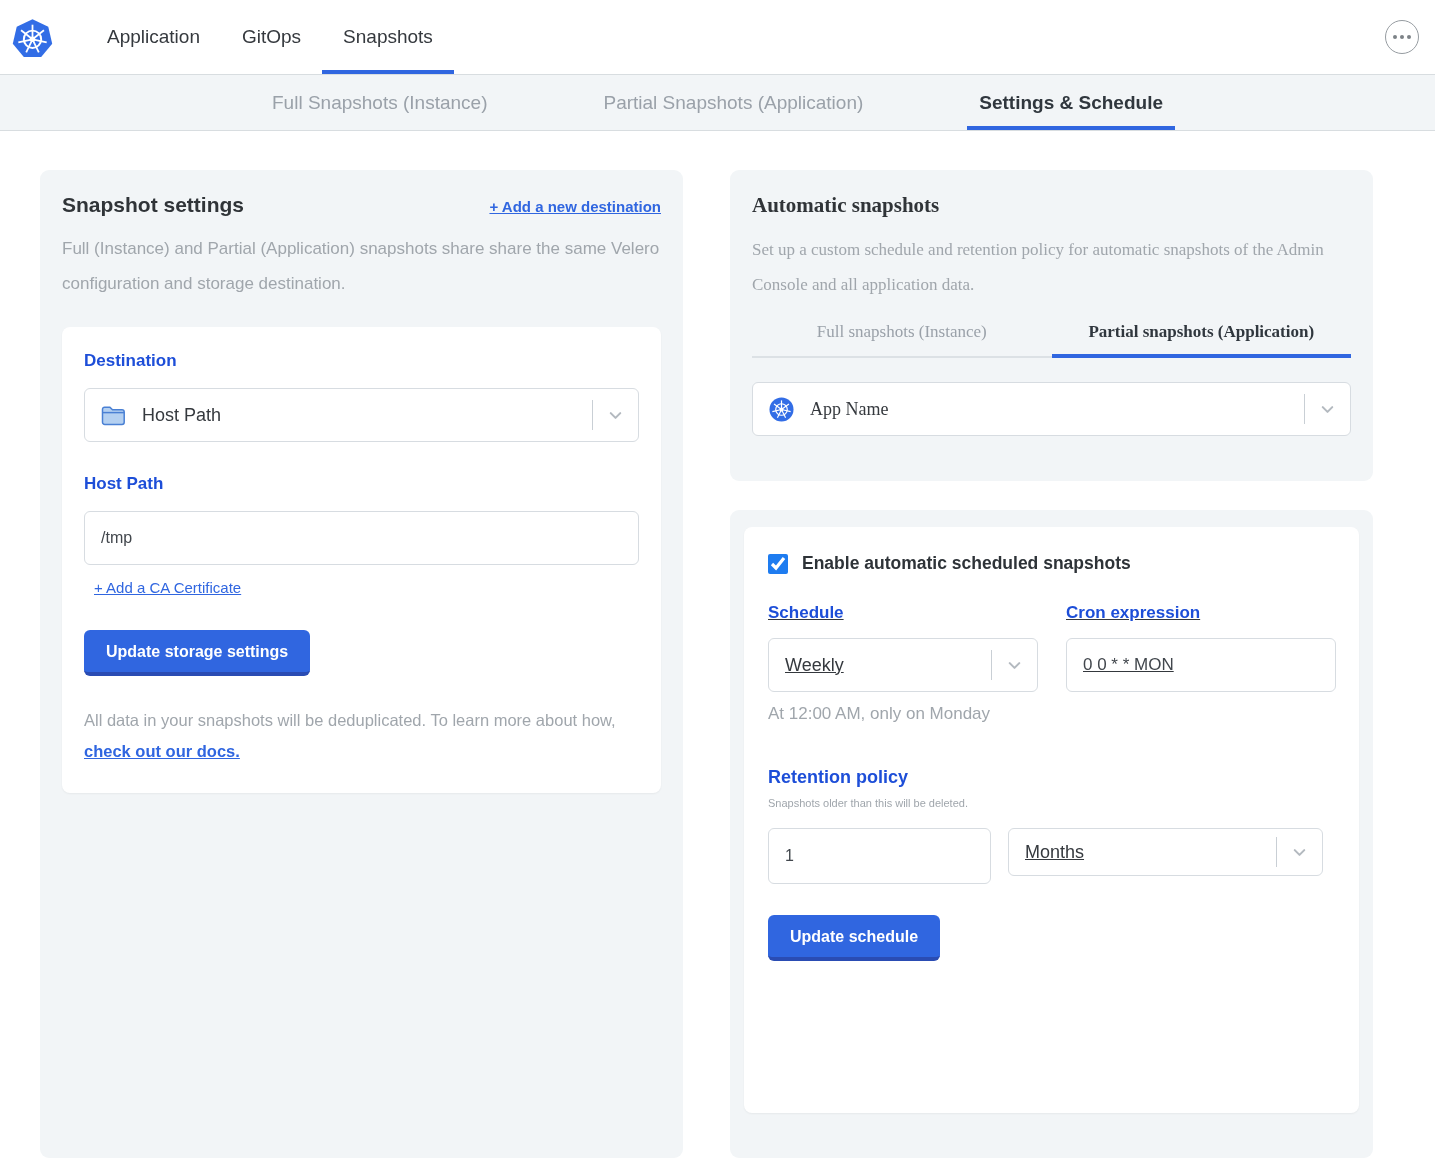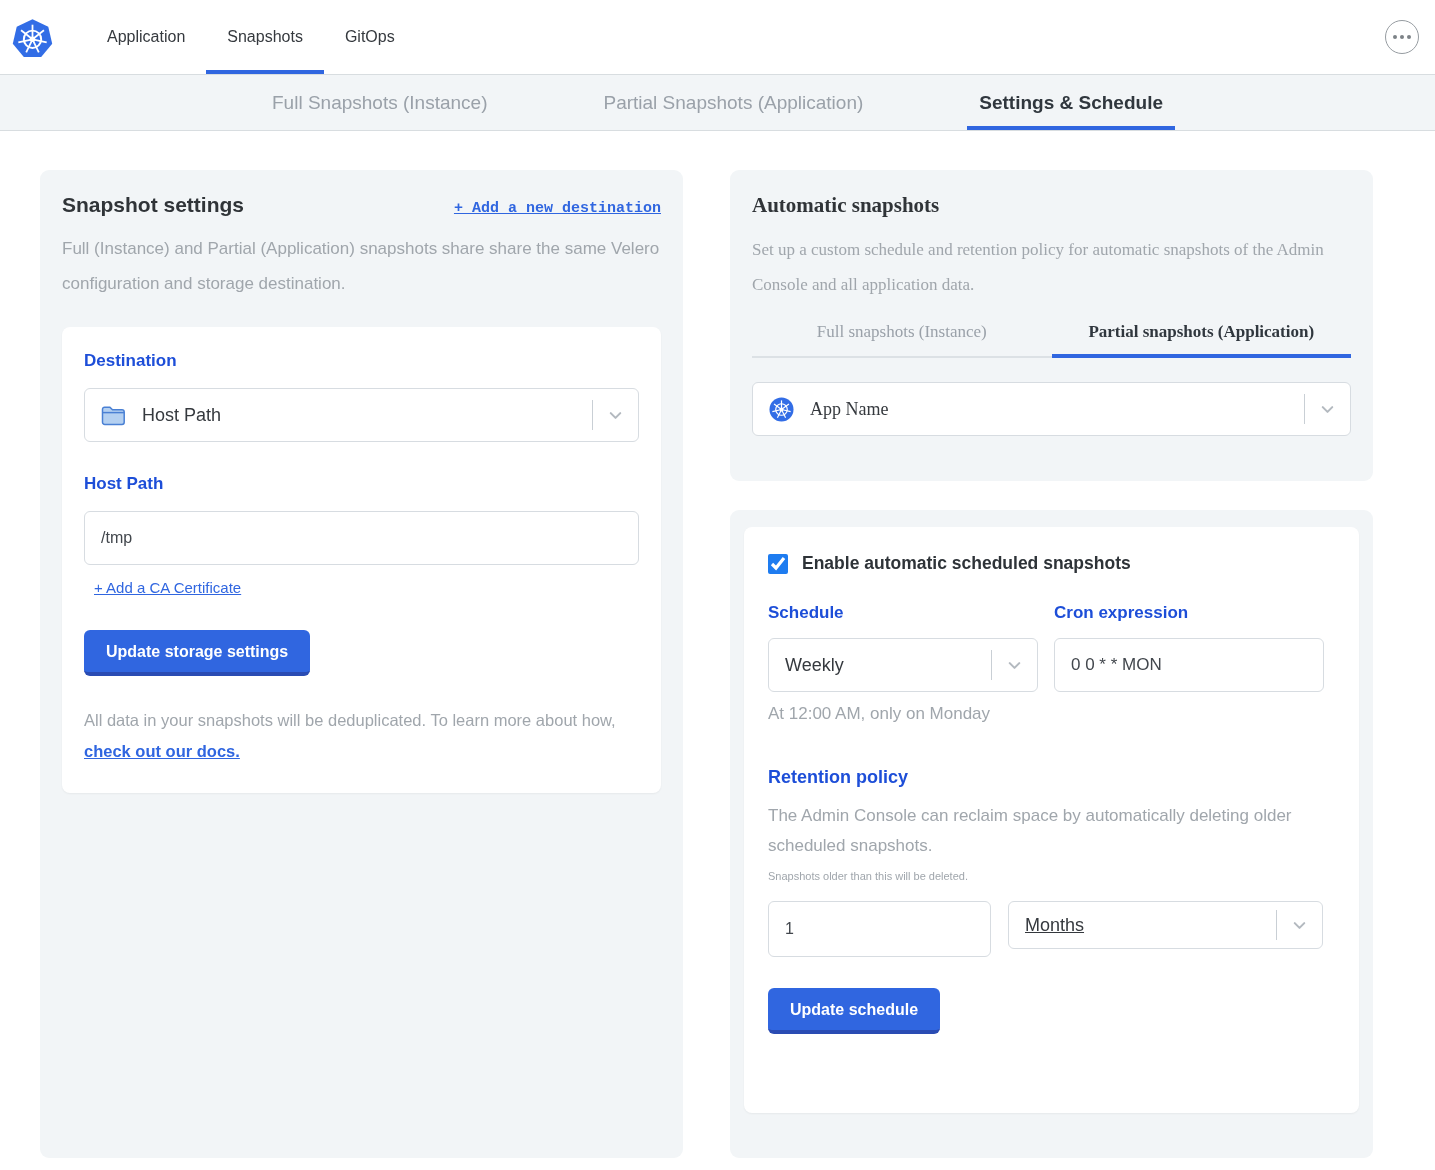--- a/index.html
+++ b/index.html
@@ -14,40 +14,40 @@
     --subnav-border:#d8dde0;
   }
   *{margin:0;padding:0;box-sizing:border-box;}
   html,body{width:1435px;background:#fff;font-family:"Liberation Sans",sans-serif;color:var(--text-dark);}
   body{height:1170px;overflow:hidden;}
 
   
   .topnav{height:74px;display:flex;align-items:stretch;background:#fff;padding-left:12px;}
   .logo{width:41px;align-self:center;margin-top:2px;}
   .topnav-tabs{display:flex;margin-left:33px;}
-  .topnav-tab{display:flex;align-items:center;padding:4px 21px 0 21px;font-size:16px;color:#35393e;cursor:pointer;border-bottom:4px solid transparent;}
+  .topnav-tab{display:flex;align-items:center;padding:4px 21px 0 21px;font-size:19px;color:#35393e;cursor:pointer;border-bottom:4px solid transparent;}
   .topnav-tab.active{border-bottom-color:var(--accent);}
   .more-btn{margin-left:auto;align-self:center;margin-right:16px;width:34px;height:34px;border:1px solid #969ca1;border-radius:50%;display:flex;align-items:center;justify-content:center;gap:3px;background:#fff;cursor:pointer;}
   .more-btn i{width:4px;height:4px;border-radius:50%;background:#7c8287;display:block;}
 
   
   .subnav{height:57px;background:var(--card-bg);border-top:1px solid var(--subnav-border);border-bottom:1px solid var(--subnav-border);display:flex;justify-content:center;}
   .subnav-tab{display:flex;align-items:center;margin:0 46px;padding:4px 12px 0 12px;font-size:19px;color:#9aa1a9;cursor:pointer;border-bottom:4px solid transparent;}
   .subnav-tab.active{color:#30373e;font-weight:bold;border-bottom-color:var(--accent);}
 
   
   .content{display:flex;padding:39px 40px 0 40px;gap:47px;background:#fff;}
   .card{background:var(--card-bg);border-radius:9px;padding:23px 22px;}
   .left-card{width:643px;height:988px;flex:none;}
   .right-col{width:643px;flex:none;display:flex;flex-direction:column;}
 
   .card-head{display:flex;justify-content:space-between;align-items:baseline;}
   .card-title{font-size:21px;font-weight:bold;color:#303438;}
   .blue-link{color:var(--accent);text-decoration:underline;cursor:pointer;}
-  .add-dest{font-size:15px;font-weight:bold;font-family:Liberation Mono, monospace;}
+  .add-dest{font-size:15px;font-weight:bold;}
   .card-desc{margin-top:14px;font-size:17px;line-height:35px;color:var(--text-gray);}
 
   .white-card{background:#fff;border-radius:8px;box-shadow:0 1px 2px rgba(0,0,0,.05);}
   .settings-inner{margin-top:26px;padding:24px 22px 26px 22px;}
 
   .field-label{font-size:17px;font-weight:bold;color:#1d4ed8;}
   .select-box{margin-top:17px;height:54px;background:#fff;border:1px solid var(--border);border-radius:6px;display:flex;align-items:center;padding:0 0 0 16px;cursor:pointer;}
   .select-box .val{font-size:18px;color:#35393e;}
   .select-box .icon{display:flex;margin-right:16px;}
   .chev-zone{margin-left:auto;height:30px;display:flex;align-items:center;border-left:1px solid #c9cfd5;padding:0 13px;}
@@ -66,21 +66,21 @@
   .inner-tab.active{color:#30373e;font-weight:bold;border-bottom:4px solid var(--accent);padding-bottom:12px;}
   .app-select{margin-top:24px;}
   .k8s-mini{width:25px;height:25px;}
 
   
   .sched-card{margin-top:29px;height:648px;padding:17px 14px;}
   .sched-inner{height:586px;padding:26px 24px;}
   .check-row{display:flex;align-items:center;}
   .check-row input{width:20px;height:20px;accent-color:var(--checkbox-blue);cursor:pointer;}
   .check-row label{margin-left:14px;font-size:17.5px;font-weight:bold;color:#2e3338;cursor:pointer;}
-  .grid2{display:grid;grid-template-columns:270px 270px;column-gap:16px;}
+  .grid2{display:grid;grid-template-columns:270px 270px;column-gap:28px;text-decoration:underline;}
   .grid2 .field-label{margin-top:29px;}
   .grid2 .select-box,.grid2 .text-input{margin-top:15px;}
   .cron-human{margin-top:12px;font-size:17px;color:var(--text-gray);}
   .retention-title{margin-top:43px;font-size:18px;}
   .retention-desc{margin-top:13px;font-size:17px;line-height:30px;color:var(--text-gray);}
   .retention-hint{margin-top:9px;font-size:11px;color:var(--text-gray);}
   .ret-row{display:flex;gap:17px;margin-top:19px;}
   .ret-count{width:223px;height:56px;margin-top:0;}
   .ret-unit{width:315px;height:48px;margin-top:0;text-decoration:underline;}
   .btn-sched{margin-top:31px;}
@@ -98,22 +98,22 @@
       <line x1="52" y1="54" x2="88" y2="62"></line>
       <line x1="52" y1="54" x2="68" y2="87"></line>
       <line x1="52" y1="54" x2="36" y2="87"></line>
       <line x1="52" y1="54" x2="16" y2="62"></line>
       <line x1="52" y1="54" x2="23" y2="31"></line>
     </g>
     <circle cx="52" cy="54" r="7" fill="#fff"></circle>
   </svg>
   <nav class="topnav-tabs">
     <div class="topnav-tab">Application</div>
+    <div class="topnav-tab">GitOps</div>
     <div class="topnav-tab active">Snapshots</div>
-    <div class="topnav-tab">GitOps</div>
   </nav>
   <div class="more-btn">
     <i></i>
       <i></i>
       <i></i>
   </div>
 </header>
 
 <nav class="subnav">
   <div class="subnav-tab">Full Snapshots (Instance)</div>
@@ -215,21 +215,20 @@
                   <path d="M6 9l6 6 6-6" stroke="#b3b9bf" stroke-width="2.6" fill="none" stroke-linecap="round" stroke-linejoin="round"></path>
                 </svg>
             </span>
           </div>
           <input class="text-input" type="text" style="font-size: 17px;" value="0 0 * * MON">
         </div>
 
         <p class="cron-human">At 12:00 AM, only on Monday</p>
 
         <div class="field-label retention-title">Retention policy</div>
-        <p class="retention-desc">The Admin Console can reclaim space by automatically deleting older scheduled snapshots.</p>
         <p class="retention-hint">Snapshots older than this will be deleted.</p>
 
         <div class="ret-row">
           <input class="text-input ret-count" type="text" value="1" style="">
           <div class="select-box ret-unit">
             <span class="val">Months</span>
             <span class="chev-zone">
               <svg width="19" height="19" viewBox="0 0 24 24">
                   <path d="M6 9l6 6 6-6" stroke="#b3b9bf" stroke-width="2.6" fill="none" stroke-linecap="round" stroke-linejoin="round"></path>
                 </svg>

